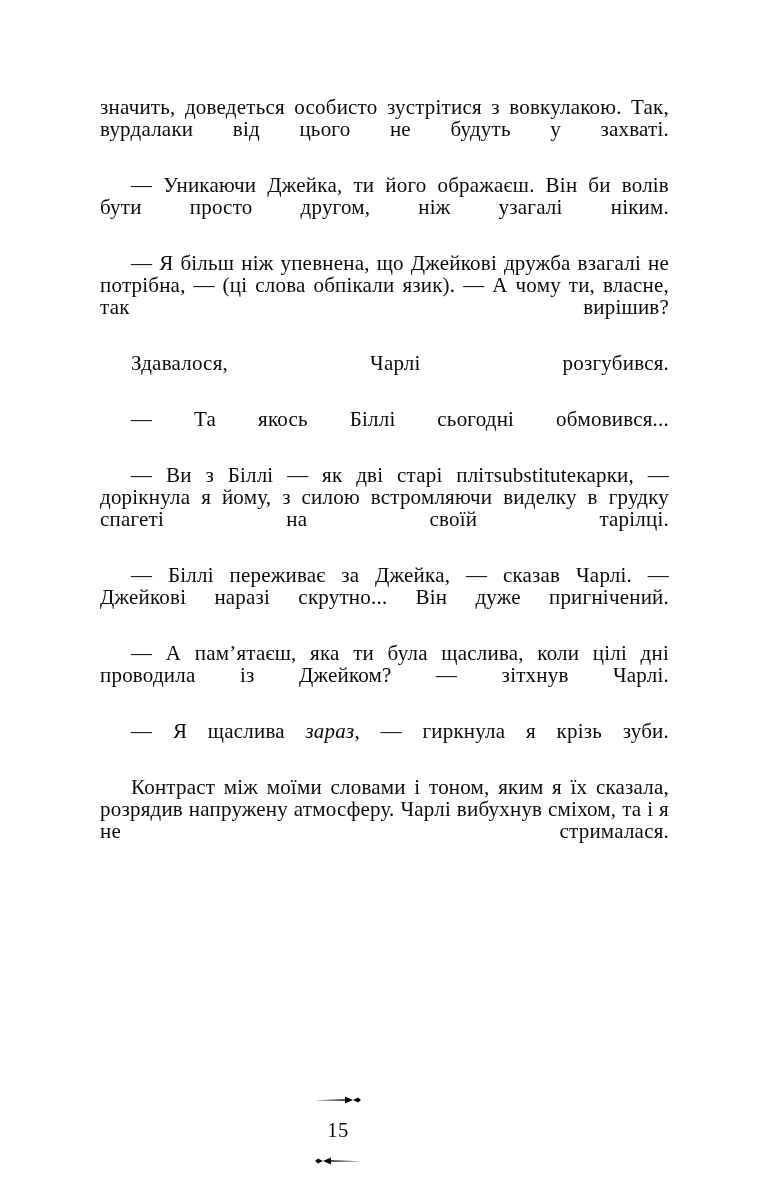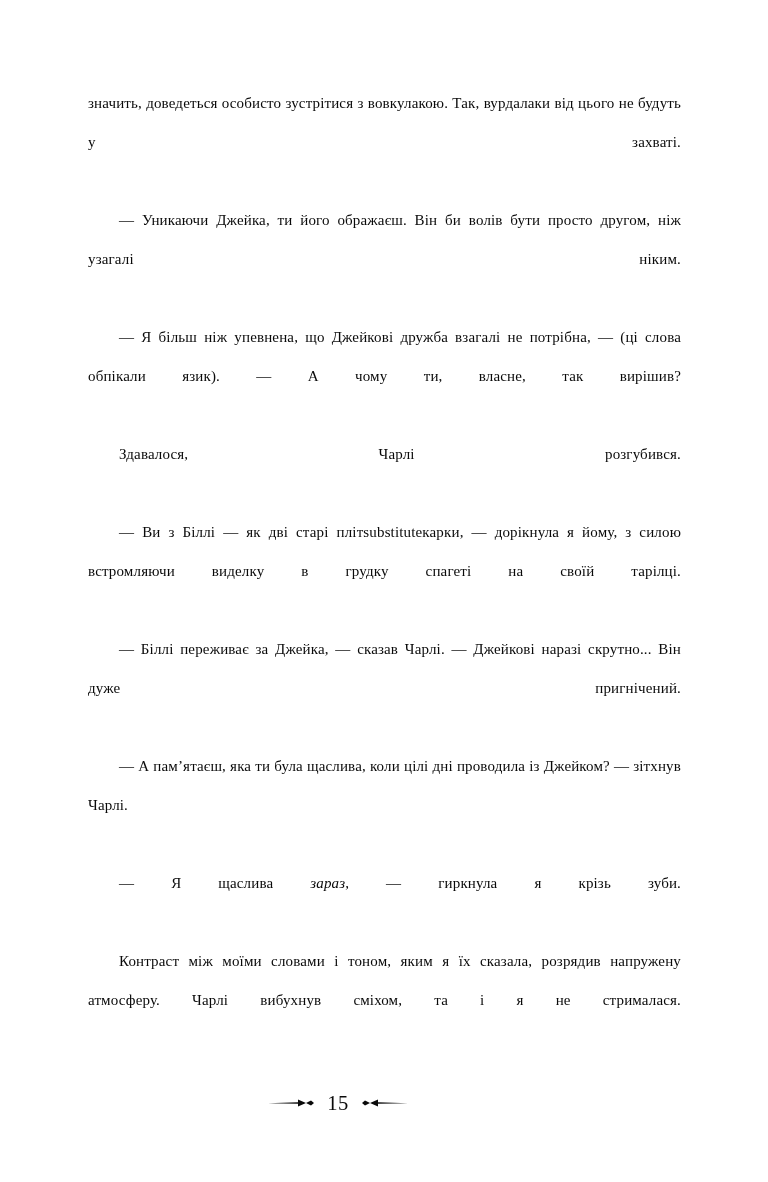--- a/index.html
+++ b/index.html
@@ -23,23 +23,23 @@
   }
 
   .text-column {
     position: absolute;
     left: 88px;
     top: 84px;
     width: 593px;
   }
 
   p.para {
-    margin: 0;
-    font-size: 15px;
-    line-height: 39px;
+    margin: 12px;
+    font-size: 21px;
+    line-height: 22px;
     text-align: justify;
     text-justify: inter-word;
     text-indent: 31px;
     hyphens: manual;
     -webkit-hyphens: manual;
     letter-spacing: 0.01em;
   }
 
   p.para.no-indent {
     text-indent: 0;
@@ -58,20 +58,21 @@
 
   .footer {
     position: absolute;
     left: 0;
     top: 1093px;
     width: 676px;
     display: flex;
     align-items: center;
     justify-content: center;
     gap: 13px;
+    flex-direction: column;
   }
 
   .page-number {
     font-size: 20.6px;
     line-height: 1;
     color: #0a0a0a;
     letter-spacing: 0.02em;
   }
 
   .ornament {
@@ -85,20 +86,21 @@
 </head>
 <body>
 
 <div class="page">
 
   <div class="text-column">
       <p class="para no-indent"><span>значить, доведеться особисто зустрітися з вовкулакою. Так, вурдалаки від цього не будуть у захваті.</span></p>
       <p class="para"><span>— Уникаючи Джейка, ти його ображаєш. Він би волів бути просто другом, ніж узагалі ніким.</span></p>
       <p class="para"><span>— Я більш ніж упевнена, що Джейкові дружба взагалі не потрібна, — (ці слова обпікали язик). — А чому ти, власне, так вирішив?</span></p>
       <p class="para"><span>Здавалося, Чарлі розгубився.</span></p>
+      <p class="para"><span>— Та якось Біллі сьогодні обмовився...</span></p>
       <p class="para"><span>— Ви з Біллі — як дві старі плітsubstituteкарки, — дорікнула я йому, з силою встромляючи виделку в грудку спагеті на своїй тарілці.</span></p>
       <p class="para"><span>— Біллі переживає за Джейка, — сказав Чарлі. — Джейкові наразі скрутно... Він дуже пригнічений.</span></p>
       <p class="para"><span>— А пам’ятаєш, яка ти була щаслива, коли цілі дні проводила із Джейком? — зітхнув Чарлі.</span></p>
       <p class="para"><span>— Я щаслива </span><em>зараз</em><span>, — гиркнула я крізь зуби.</span></p>
       <p class="para"><span>Контраст між моїми словами і тоном, яким я їх сказала, розрядив напружену атмосферу. Чарлі вибухнув сміхом, та і я не стрималася.</span></p>
     </div>
 
   <div class="footer">
     <span class="ornament">
       <svg viewBox="0 0 46 14" width="46" height="14" aria-hidden="true">

